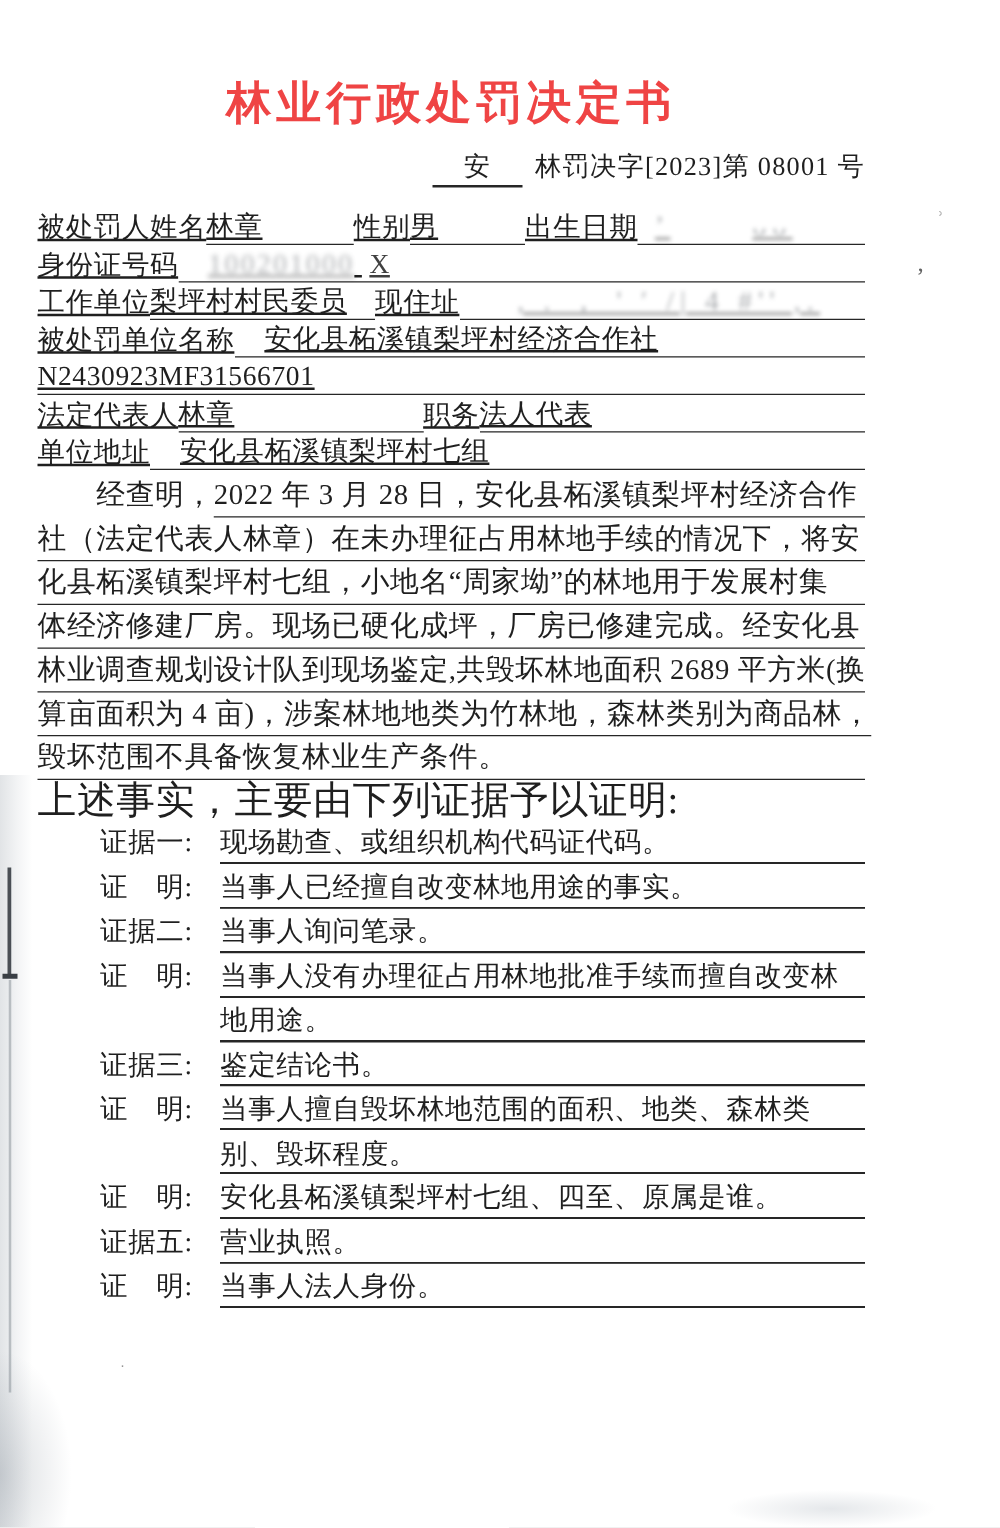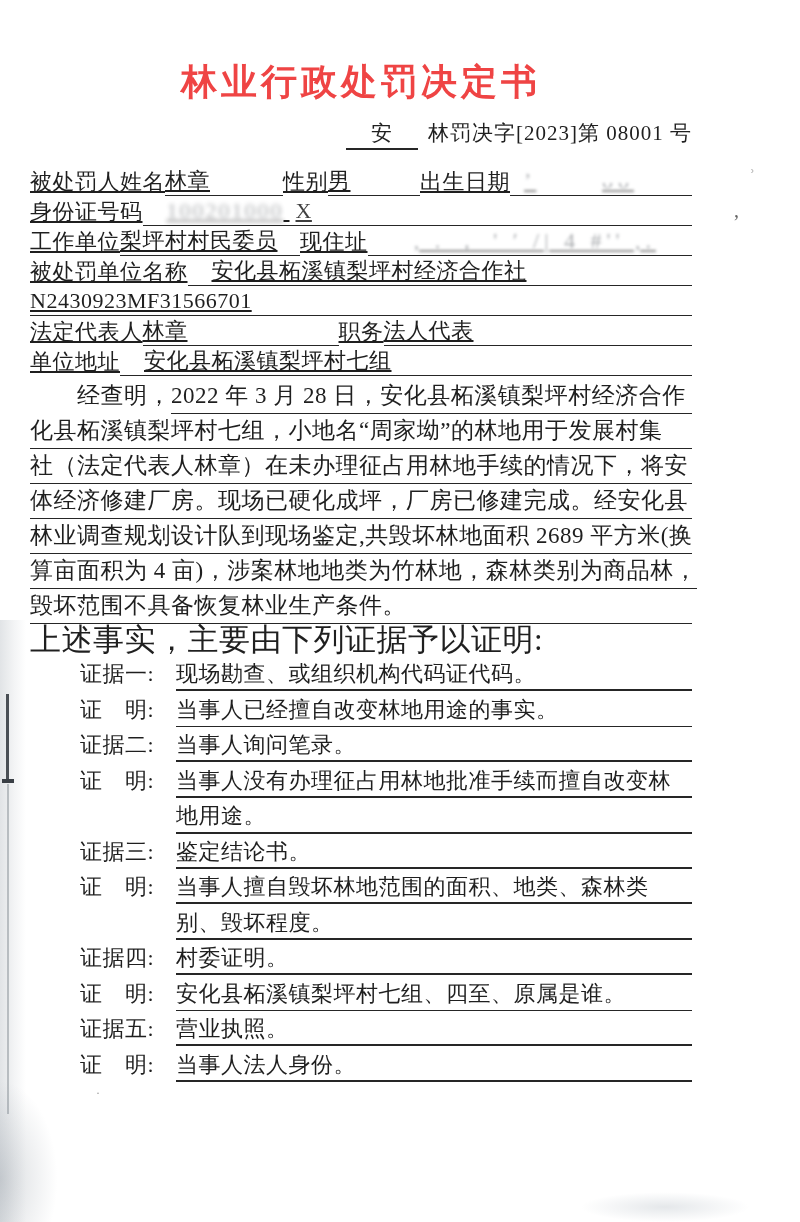--- a/index.html
+++ b/index.html
@@ -162,24 +162,24 @@
         <span class="uv grow leftpad">安化县柘溪镇梨坪村七组</span>
       </div>
     </div>
 
     <div class="para">
       <div class="pline">
         <span class="prefix">　　经查明，</span>
         <span class="ul">2022 年 3 月 28 日，安化县柘溪镇梨坪村经济合作</span>
       </div>
       <div class="pline">
+        <span class="ul">社（法定代表人林章）在未办理征占用林地手续的情况下，将安</span>
+      </div>
+      <div class="pline">
         <span class="ul">化县柘溪镇梨坪村七组，小地名“周家坳”的林地用于发展村集</span>
-      </div>
-      <div class="pline">
-        <span class="ul">社（法定代表人林章）在未办理征占用林地手续的情况下，将安</span>
       </div>
       <div class="pline">
         <span class="ul">体经济修建厂房。现场已硬化成坪，厂房已修建完成。经安化县</span>
       </div>
       <div class="pline">
         <span class="ul">林业调查规划设计队到现场鉴定,共毁坏林地面积 2689 平方米(换</span>
       </div>
       <div class="pline">
         <span class="ul">算亩面积为 4 亩)，涉案林地地类为竹林地，森林类别为商品林，</span>
       </div>
@@ -207,24 +207,20 @@
         <span class="elbl">证　明:</span>
         <span class="eval">当事人没有办理征占用林地批准手续而擅自改变林地用途。</span>
       </div>
       <div class="erow">
         <span class="elbl">证据三:</span>
         <span class="eval">鉴定结论书。</span>
       </div>
       <div class="erow">
         <span class="elbl">证　明:</span>
         <span class="eval">当事人擅自毁坏林地范围的面积、地类、森林类别、毁坏程度。</span>
-      </div>
-      <div class="erow">
-        <span class="elbl">证据四:</span>
-        <span class="eval">村委证明。</span>
       </div>
       <div class="erow">
         <span class="elbl">证　明:</span>
         <span class="eval">安化县柘溪镇梨坪村七组、四至、原属是谁。</span>
       </div>
       <div class="erow">
         <span class="elbl">证据五:</span>
         <span class="eval">营业执照。</span>
       </div>
       <div class="erow">

